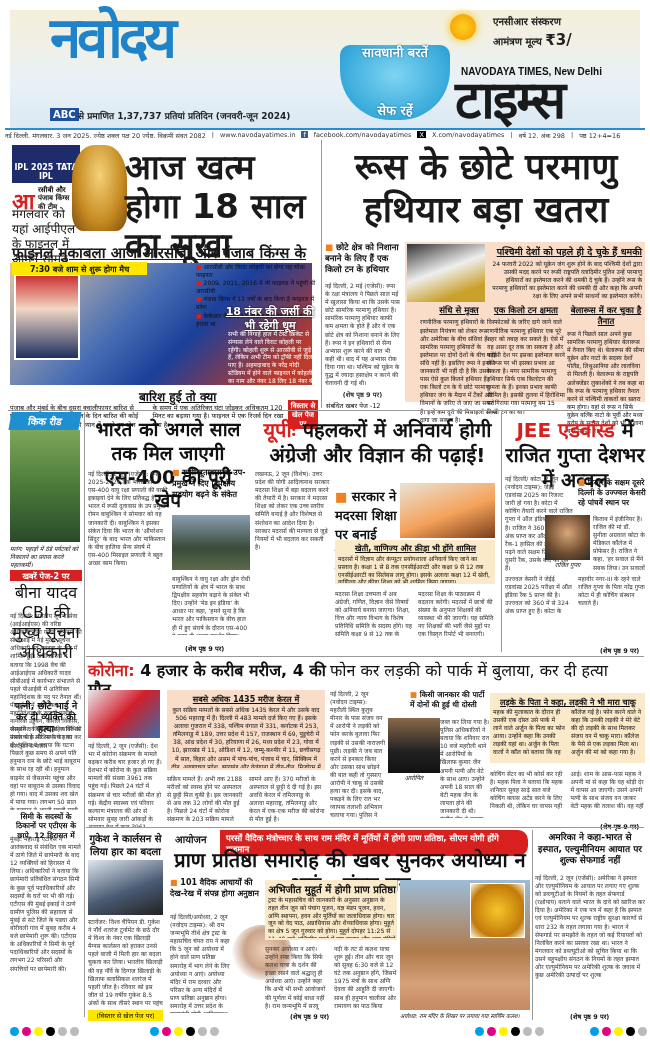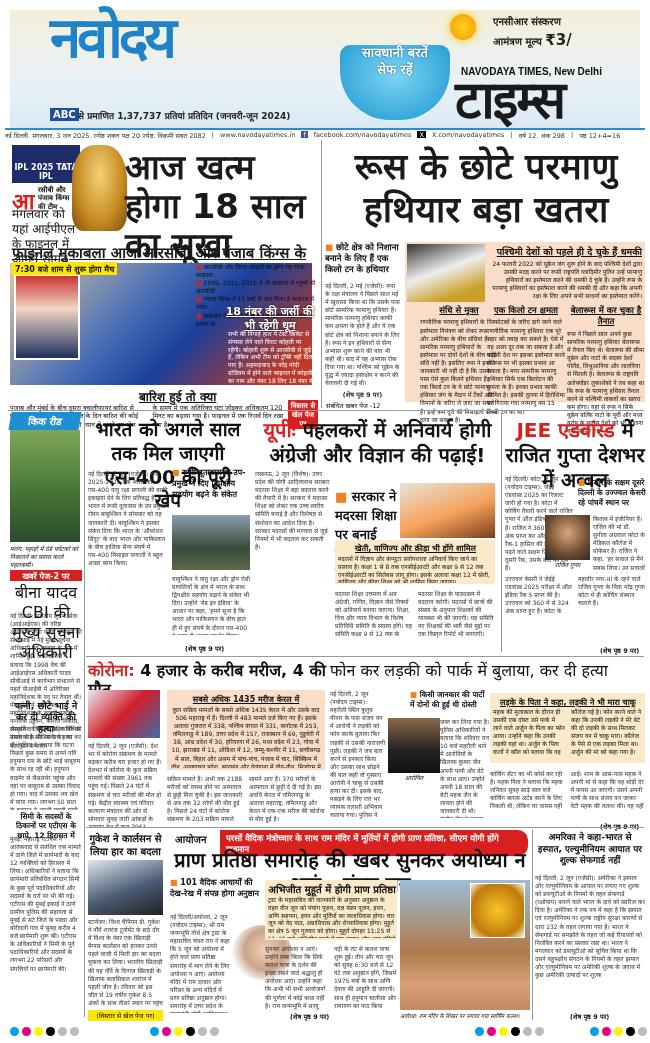--- a/index.html
+++ b/index.html
@@ -2,37 +2,37 @@
 <html><head>
 <meta charset="utf-8">
 <style>
 *{box-sizing:border-box;margin:0;padding:0}
 body{width:650px;height:1043px;background:#fff;font-family:"DejaVu Sans",sans-serif;color:#111;position:relative;overflow:hidden}
 .abs{position:absolute}
 .masthead{left:10px;top:10px;width:630px;height:118px;background:linear-gradient(180deg,#f5efd9 0%,#e9f1f6 60%,#dbe9f3 100%)}
 .logo-hindi{left:50px;top:10px;font-family:"DejaVu Sans",sans-serif;font-weight:bold;font-size:56px;color:#1e83c8;letter-spacing:-4px;line-height:1}
 .abc{left:50px;top:108px;background:#1d4f9c;color:#fff;font-weight:bold;font-size:10px;padding:1px 3px}
 .certified{left:78px;top:109px;font-size:9px;font-weight:bold;color:#222}
-.mask{left:340px;top:45px;width:110px;height:75px;background:radial-gradient(ellipse at 50% 40%,#7fd4f2 0%,#36a9da 70%,#1d86bd 100%);border-radius:10px 10px 50px 50px;display:flex;flex-direction:column;align-items:center;justify-content:flex-start}
+.mask{left:340px;top:45px;width:110px;height:75px;background:radial-gradient(ellipse at 50% 40%,#7fd4f2 0%,#36a9da 70%,#1d86bd 100%);border-radius:10px 10px 50px 50px;display:flex;flex-direction:column;align-items:center;justify-content:space-between}
 .mask span{color:#fff;font-weight:bold;font-size:13px;line-height:1.3;text-shadow:0 0 2px #0a4f7a}
 .sun{left:450px;top:14px;width:26px;height:26px;background:radial-gradient(circle,#ffd21e 0%,#f7a70a 70%);border-radius:50%;box-shadow:0 0 8px #f9c400}
 .edition{left:493px;top:14px;font-size:10px;color:#222;font-weight:bold;line-height:1.5}
 .price{font-size:15px}
 .eng-name{left:461px;top:66px;font-family:"Liberation Sans",sans-serif;font-weight:bold;font-size:10px;color:#111}
 .times-hindi{left:455px;top:74px;font-size:52px;font-weight:bold;color:#1a1a1a;line-height:1;letter-spacing:-2px}
 .dateline{left:5px;top:128px;width:640px;height:10px;font-size:6.5px;color:#333;border-top:2px solid #2b8cd0;padding-top:1px;display:flex;gap:6px;white-space:nowrap;overflow:hidden}
 .ipl-box{left:12px;top:145px;width:68px;height:38px;background:#1e2c6c;color:#fff;font-size:8px;font-weight:bold;text-align:center;padding-top:18px}
 .trophy{left:72px;top:145px;width:55px;height:86px;background:radial-gradient(ellipse at 50% 35%,#f4d179 0%,#c58a20 60%,#7b4a10 100%);border-radius:40% 40% 20% 20%}
 .ipl-dropcap{left:12px;top:185px;font-size:22px;font-weight:bold;color:#d8201f}
 .ipl-drop-text{left:38px;top:186px;width:40px;font-size:7px;line-height:1.2;font-weight:bold}
 .ipl-summary{left:12px;top:207px;width:66px;font-size:12px;line-height:1.25}
 .h-ipl{left:125px;top:148px;width:195px;font-size:34px;font-weight:bold;line-height:1.15;color:#1a1a1a}
 .sub-ipl{left:12px;top:242px;width:305px;font-size:15px;font-weight:bold;text-decoration:underline;color:#1a1a1a}
 .photo-ipl{left:10px;top:263px;width:302px;height:122px;background:linear-gradient(135deg,#e3c8a6 0%,#4a6fb4 40%,#1b3f9a 60%,#bc3b2a 90%)}
-.time-badge{left:12px;top:262px;background:#ffe600;font-size:8px;font-weight:bold;padding:1px 3px;color:#111}
+.time-badge{left:12px;top:262px;background:#ffe600;font-size:8px;font-weight:bold;padding:1px 18px;color:#111}
 .inset-photo{left:14px;top:274px;width:66px;height:86px;background:linear-gradient(180deg,#c33 0%,#f2d7c4 40%,#1f2f5f 100%);border:2px solid #fff}
 .bullets-ipl{left:196px;top:263px;width:120px;font-size:6px;line-height:1.35;color:#111}
 .bullets-ipl div::before{content:"■ ";color:#d8201f}
 .jersey-h{left:225px;top:305px;width:90px;font-size:11px;font-weight:bold;text-decoration:underline;text-align:center;line-height:1.3;color:#fff;text-shadow:0 0 2px #000}
 .jersey-text{left:228px;top:330px;width:88px;font-size:6px;line-height:1.3;color:#fff}
 .rain-h{left:137px;top:388px;font-size:12px;font-weight:bold;text-decoration:underline;background:#fff;padding:0 2px}
 .rain-text{left:10px;top:404px;width:300px;font-size:6.5px;line-height:1.3;column-count:2;column-gap:10px}
 .cont-red{left:288px;top:400px;width:30px;background:#d8201f;color:#fff;font-size:7px;text-align:center;padding:1px 0;font-weight:bold}
 .h-russia{left:330px;top:145px;width:312px;font-size:36px;font-weight:bold;line-height:1.2;text-align:center;color:#1a1a1a}
 .russia-side-h{left:325px;top:242px;width:75px;font-size:8.5px;font-weight:bold;line-height:1.3}

